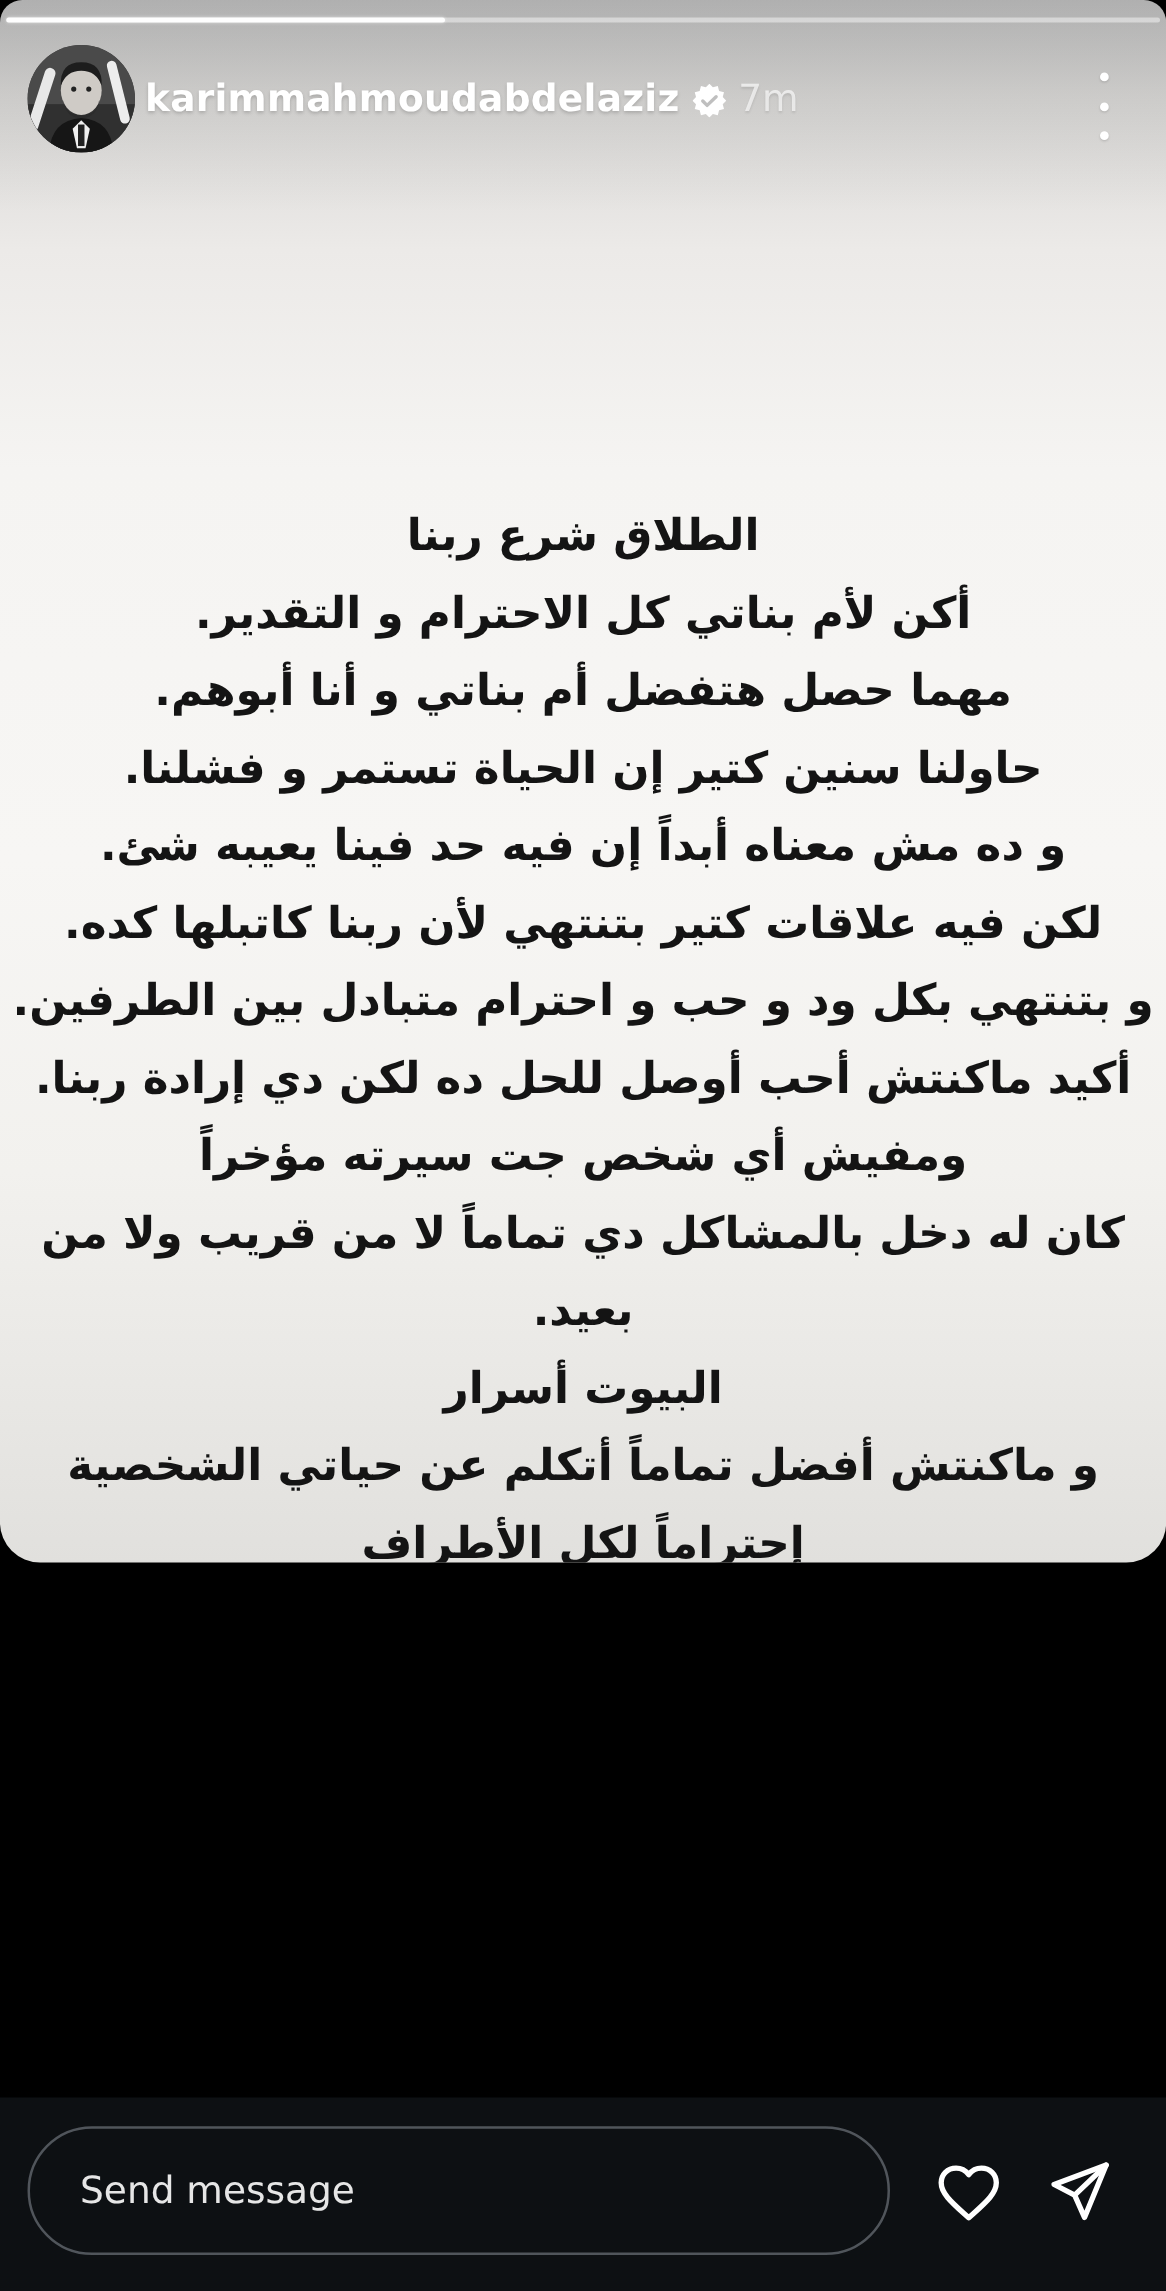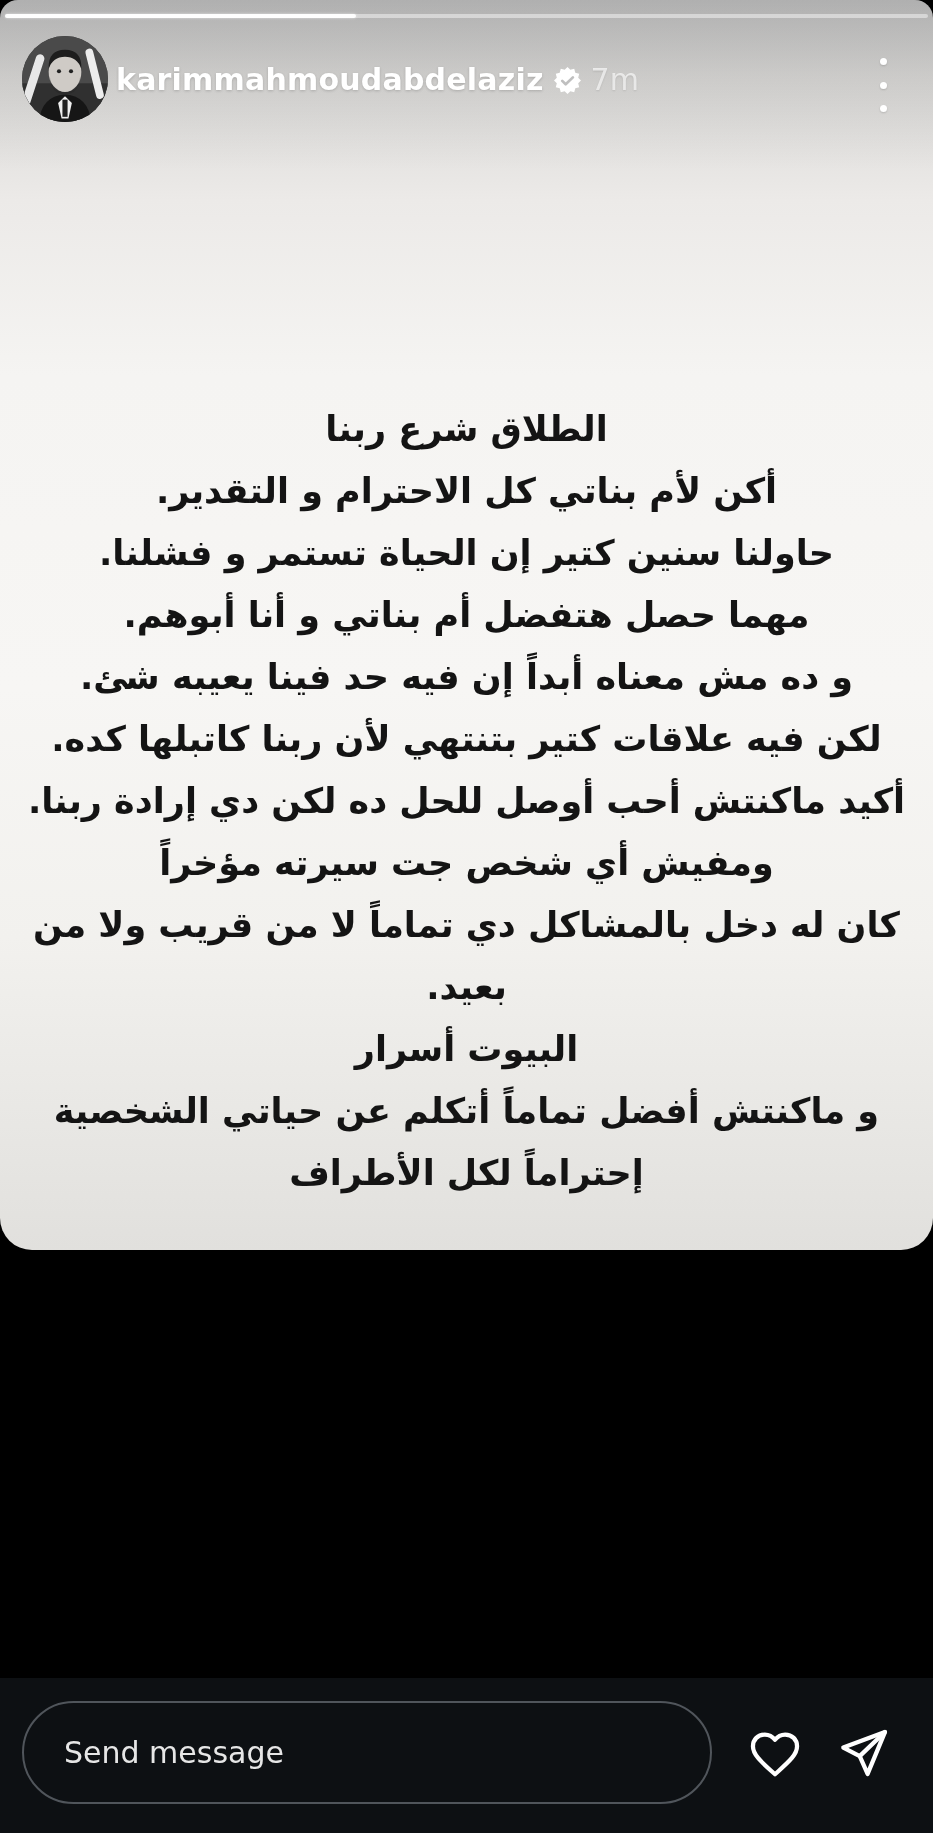--- a/index.html
+++ b/index.html
@@ -131,24 +131,25 @@
       <div class="kebab">
         <span></span>
           <span></span>
           <span></span>
       </div>
     </div>
 
     <div class="story-text" dir="rtl">
       <div>الطلاق شرع ربنا</div>
       <div>أكن لأم بناتي كل الاحترام و التقدير.</div>
+      <div>مهما حصل هتفضل أم بناتي و أنا أبوهم.</div>
       <div>حاولنا سنين كتير إن الحياة تستمر و فشلنا.</div>
-      <div>مهما حصل هتفضل أم بناتي و أنا أبوهم.</div>
       <div>و ده مش معناه أبداً إن فيه حد فينا يعيبه شئ.</div>
       <div>لكن فيه علاقات كتير بتنتهي لأن ربنا كاتبلها كده.</div>
+      <div>و بتنتهي بكل ود و حب و احترام متبادل بين الطرفين.</div>
       <div>أكيد ماكنتش أحب أوصل للحل ده لكن دي إرادة ربنا.</div>
       <div>ومفيش أي شخص جت سيرته مؤخراً</div>
       <div>كان له دخل بالمشاكل دي تماماً لا من قريب ولا من بعيد.</div>
       <div>البيوت أسرار</div>
       <div>و ماكنتش أفضل تماماً أتكلم عن حياتي الشخصية</div>
       <div>إحتراماً لكل الأطراف</div>
     </div>
   </div>
 
   <div class="bottom-bar">

